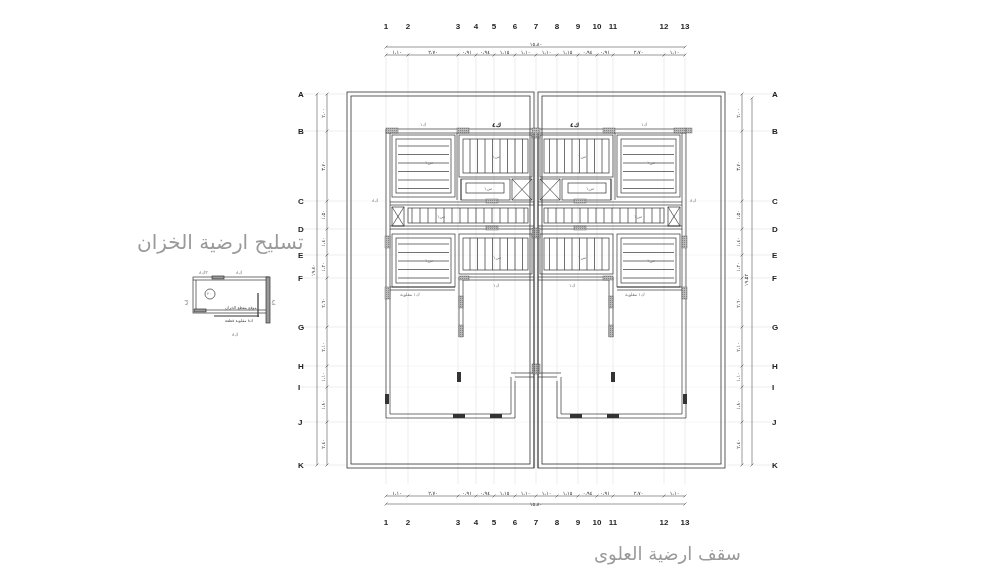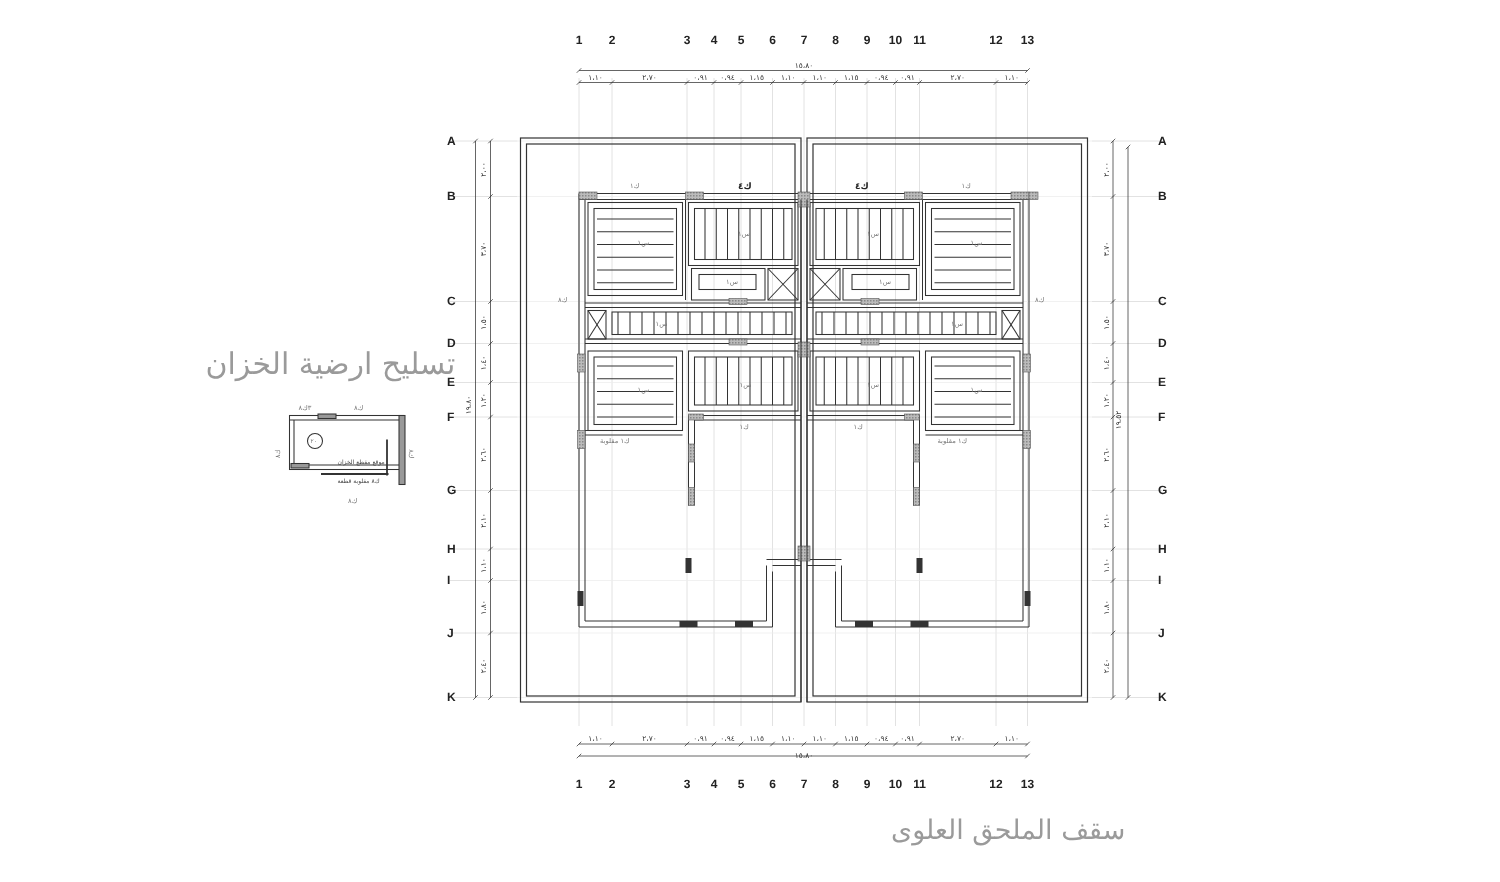--- a/index.html
+++ b/index.html
@@ -496,13 +496,13 @@
 <div class="small" style="left:199px;top:270px;">٣ك٨</div>
 <div class="small" style="left:236px;top:270px;">ك٨</div>
 <div class="small" style="left:232px;top:332px;">ك٨</div>
 <div class="small" style="left:183px;top:300px;transform:rotate(-90deg);">ك٨</div>
 <div class="small" style="left:270px;top:300px;transform:rotate(90deg);">ك٨</div>
 <div class="small" style="left:207px;top:291px;font-size:4px;">٢٠</div>
 <div class="small" style="left:225px;top:305px;font-size:4px;color:#444;">موقع مقطع الخزان</div>
 <div class="small" style="left:225px;top:318px;font-size:4px;color:#444;">ك٨ مقلوبة قطعة</div>
 
 <div class="title" style="left:137px;top:230px;">تسليح ارضية الخزان</div>
-<div class="title" style="left:594px;top:543px;font-size:18px;">سقف الملحق العلوى</div>
+<div class="title" style="left:594px;top:543px;font-size:18px;">سقف ارضية العلوى</div>
 
 </body></html>

